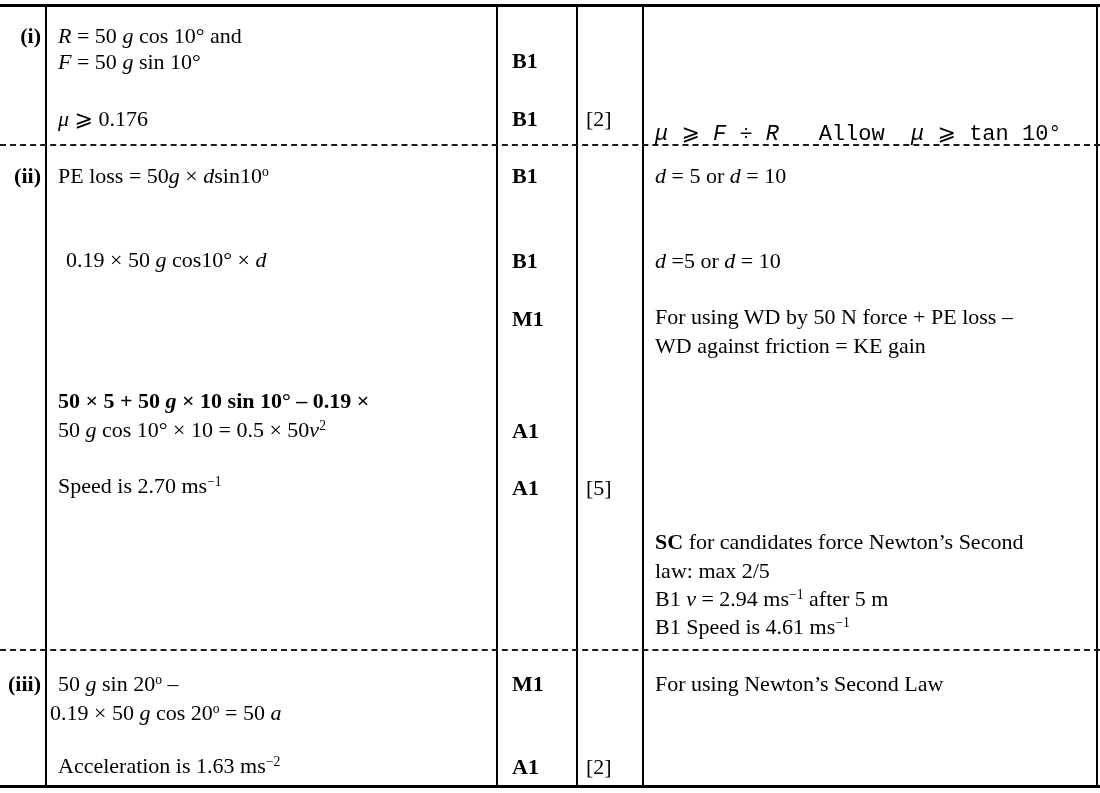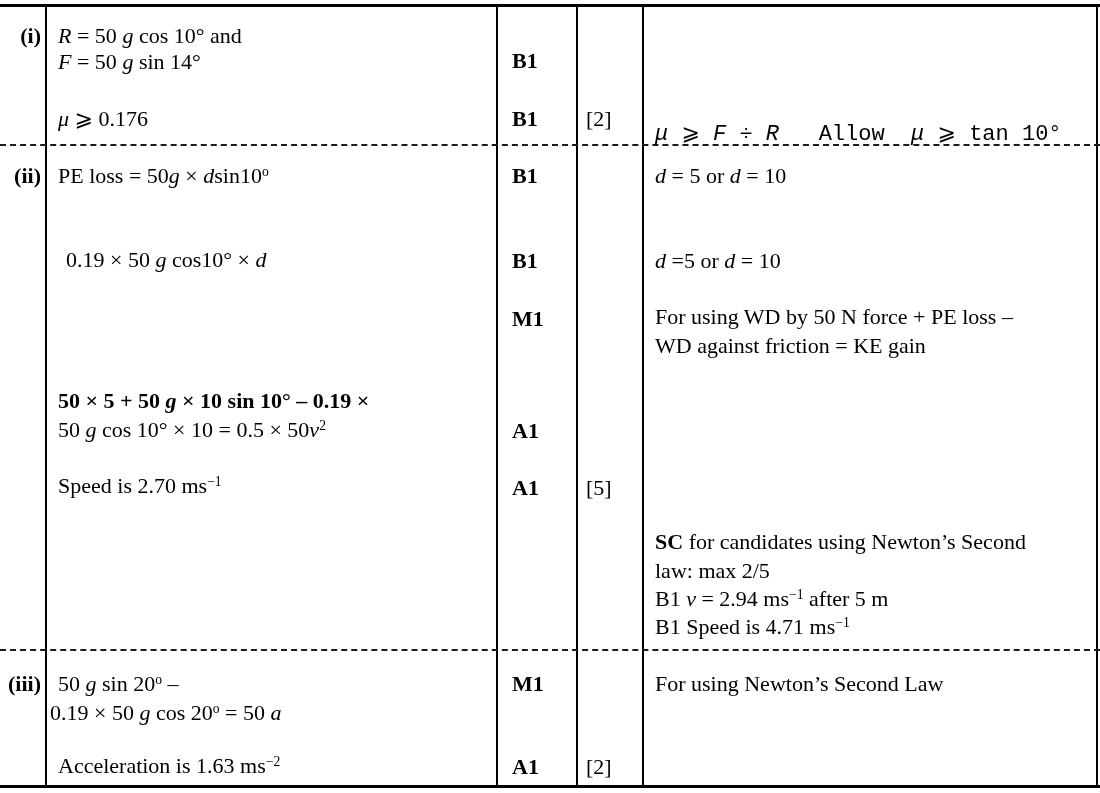--- a/index.html
+++ b/index.html
@@ -63,21 +63,21 @@
   <div class="vline" style="left:45px;"></div>
   <div class="vline" style="left:496px;"></div>
   <div class="vline" style="left:576px;"></div>
   <div class="vline" style="left:642px;"></div>
   <div class="vline" style="left:1096px;"></div>
   <div class="dash-divider" style="top:144px;"></div>
   <div class="dash-divider" style="top:649px;"></div>
 
   <div class="part-label" style="top:23px;">(i)</div>
   <div class="line" style="left:58px; top:23px;"><span class="it">R</span><span> = 50 </span><span class="it">g</span><span> cos 10° and</span></div>
-  <div class="line" style="left:58px; top:49px;"><span class="it">F</span><span> = 50 </span><span class="it">g</span><span> sin 14°</span></div>
+  <div class="line" style="left:58px; top:49px;"><span class="it">F</span><span> = 50 </span><span class="it">g</span><span> sin 10°</span></div>
   <div class="line" style="left:58px; top:106px;"><span class="it">μ</span><span> ⩾ 0.176</span></div>
   <div class="line mark" style="left:512px; top:48px;">B1</div>
   <div class="line mark" style="left:512px; top:106px;">B1</div>
   <div class="line" style="left:586px; top:106px;">[2]</div>
   <div class="line" style="left:655px; top:122px;font-family:Liberation Mono, monospace;"><span class="it">μ</span><span> ⩾ </span><span class="it">F</span><span> ÷ </span><span class="it">R</span><span>   Allow  </span><span class="it">μ</span><span> ⩾ tan 10°</span></div>
 
   <div class="part-label" style="top:163px;">(ii)</div>
   <div class="line" style="left:58px; top:163px;"><span>PE loss = 50</span><span class="it">g</span><span> × </span><span class="it">d</span><span>sin10</span><span class="sup">o</span></div>
   <div class="line" style="left:66px; top:247px;"><span>0.19 × 50 </span><span class="it">g</span><span> cos10° × </span><span class="it">d</span></div>
   <div class="line" style="left:58px; top:388px;font-weight:bold;"><span>50 × 5 + 50 </span><span class="it">g</span><span> × 10 sin 10° – 0.19 ×</span></div>
@@ -86,24 +86,24 @@
   <div class="line mark" style="left:512px; top:163px;">B1</div>
   <div class="line mark" style="left:512px; top:248px;">B1</div>
   <div class="line mark" style="left:512px; top:306px;">M1</div>
   <div class="line mark" style="left:512px; top:418px;">A1</div>
   <div class="line mark" style="left:512px; top:475px;">A1</div>
   <div class="line" style="left:586px; top:475px;">[5]</div>
   <div class="line" style="left:655px; top:163px;"><span class="it">d</span><span> = 5 or </span><span class="it">d</span><span> = 10</span></div>
   <div class="line" style="left:655px; top:248px;"><span class="it">d</span><span> =5 or </span><span class="it">d</span><span> = 10</span></div>
   <div class="line" style="left:655px; top:304px;"><span>For using WD by 50 N force + PE loss –</span></div>
   <div class="line" style="left:655px; top:333px;"><span>WD against friction = KE gain</span></div>
-  <div class="line" style="left:655px; top:529px;"><span class="bd">SC</span><span> for candidates using Newton’s Second</span></div>
+  <div class="line" style="left:655px; top:529px;"><span class="bd">SC</span><span> for candidates force Newton’s Second</span></div>
   <div class="line" style="left:655px; top:558px;"><span>law: max 2/5</span></div>
   <div class="line" style="left:655px; top:586px;"><span>B1 </span><span class="it">v</span><span> = 2.94 ms</span><span class="sup">−1</span><span> after 5 m</span></div>
-  <div class="line" style="left:655px; top:614px;"><span>B1 Speed is 4.71 ms</span><span class="sup">−1</span></div>
+  <div class="line" style="left:655px; top:614px;"><span>B1 Speed is 4.61 ms</span><span class="sup">−1</span></div>
 
   <div class="part-label" style="top:671px;">(iii)</div>
   <div class="line" style="left:58px; top:671px;"><span>50 </span><span class="it">g</span><span> sin 20</span><span class="sup">o</span><span> –</span></div>
   <div class="line" style="left:50px; top:700px;"><span>0.19 × 50 </span><span class="it">g</span><span> cos 20</span><span class="sup">o</span><span> = 50 </span><span class="it">a</span></div>
   <div class="line" style="left:58px; top:753px;"><span>Acceleration is 1.63 ms</span><span class="sup">−2</span></div>
   <div class="line mark" style="left:512px; top:671px;">M1</div>
   <div class="line mark" style="left:512px; top:754px;">A1</div>
   <div class="line" style="left:586px; top:754px;">[2]</div>
   <div class="line" style="left:655px; top:671px;"><span>For using Newton’s Second Law</span></div>
 

